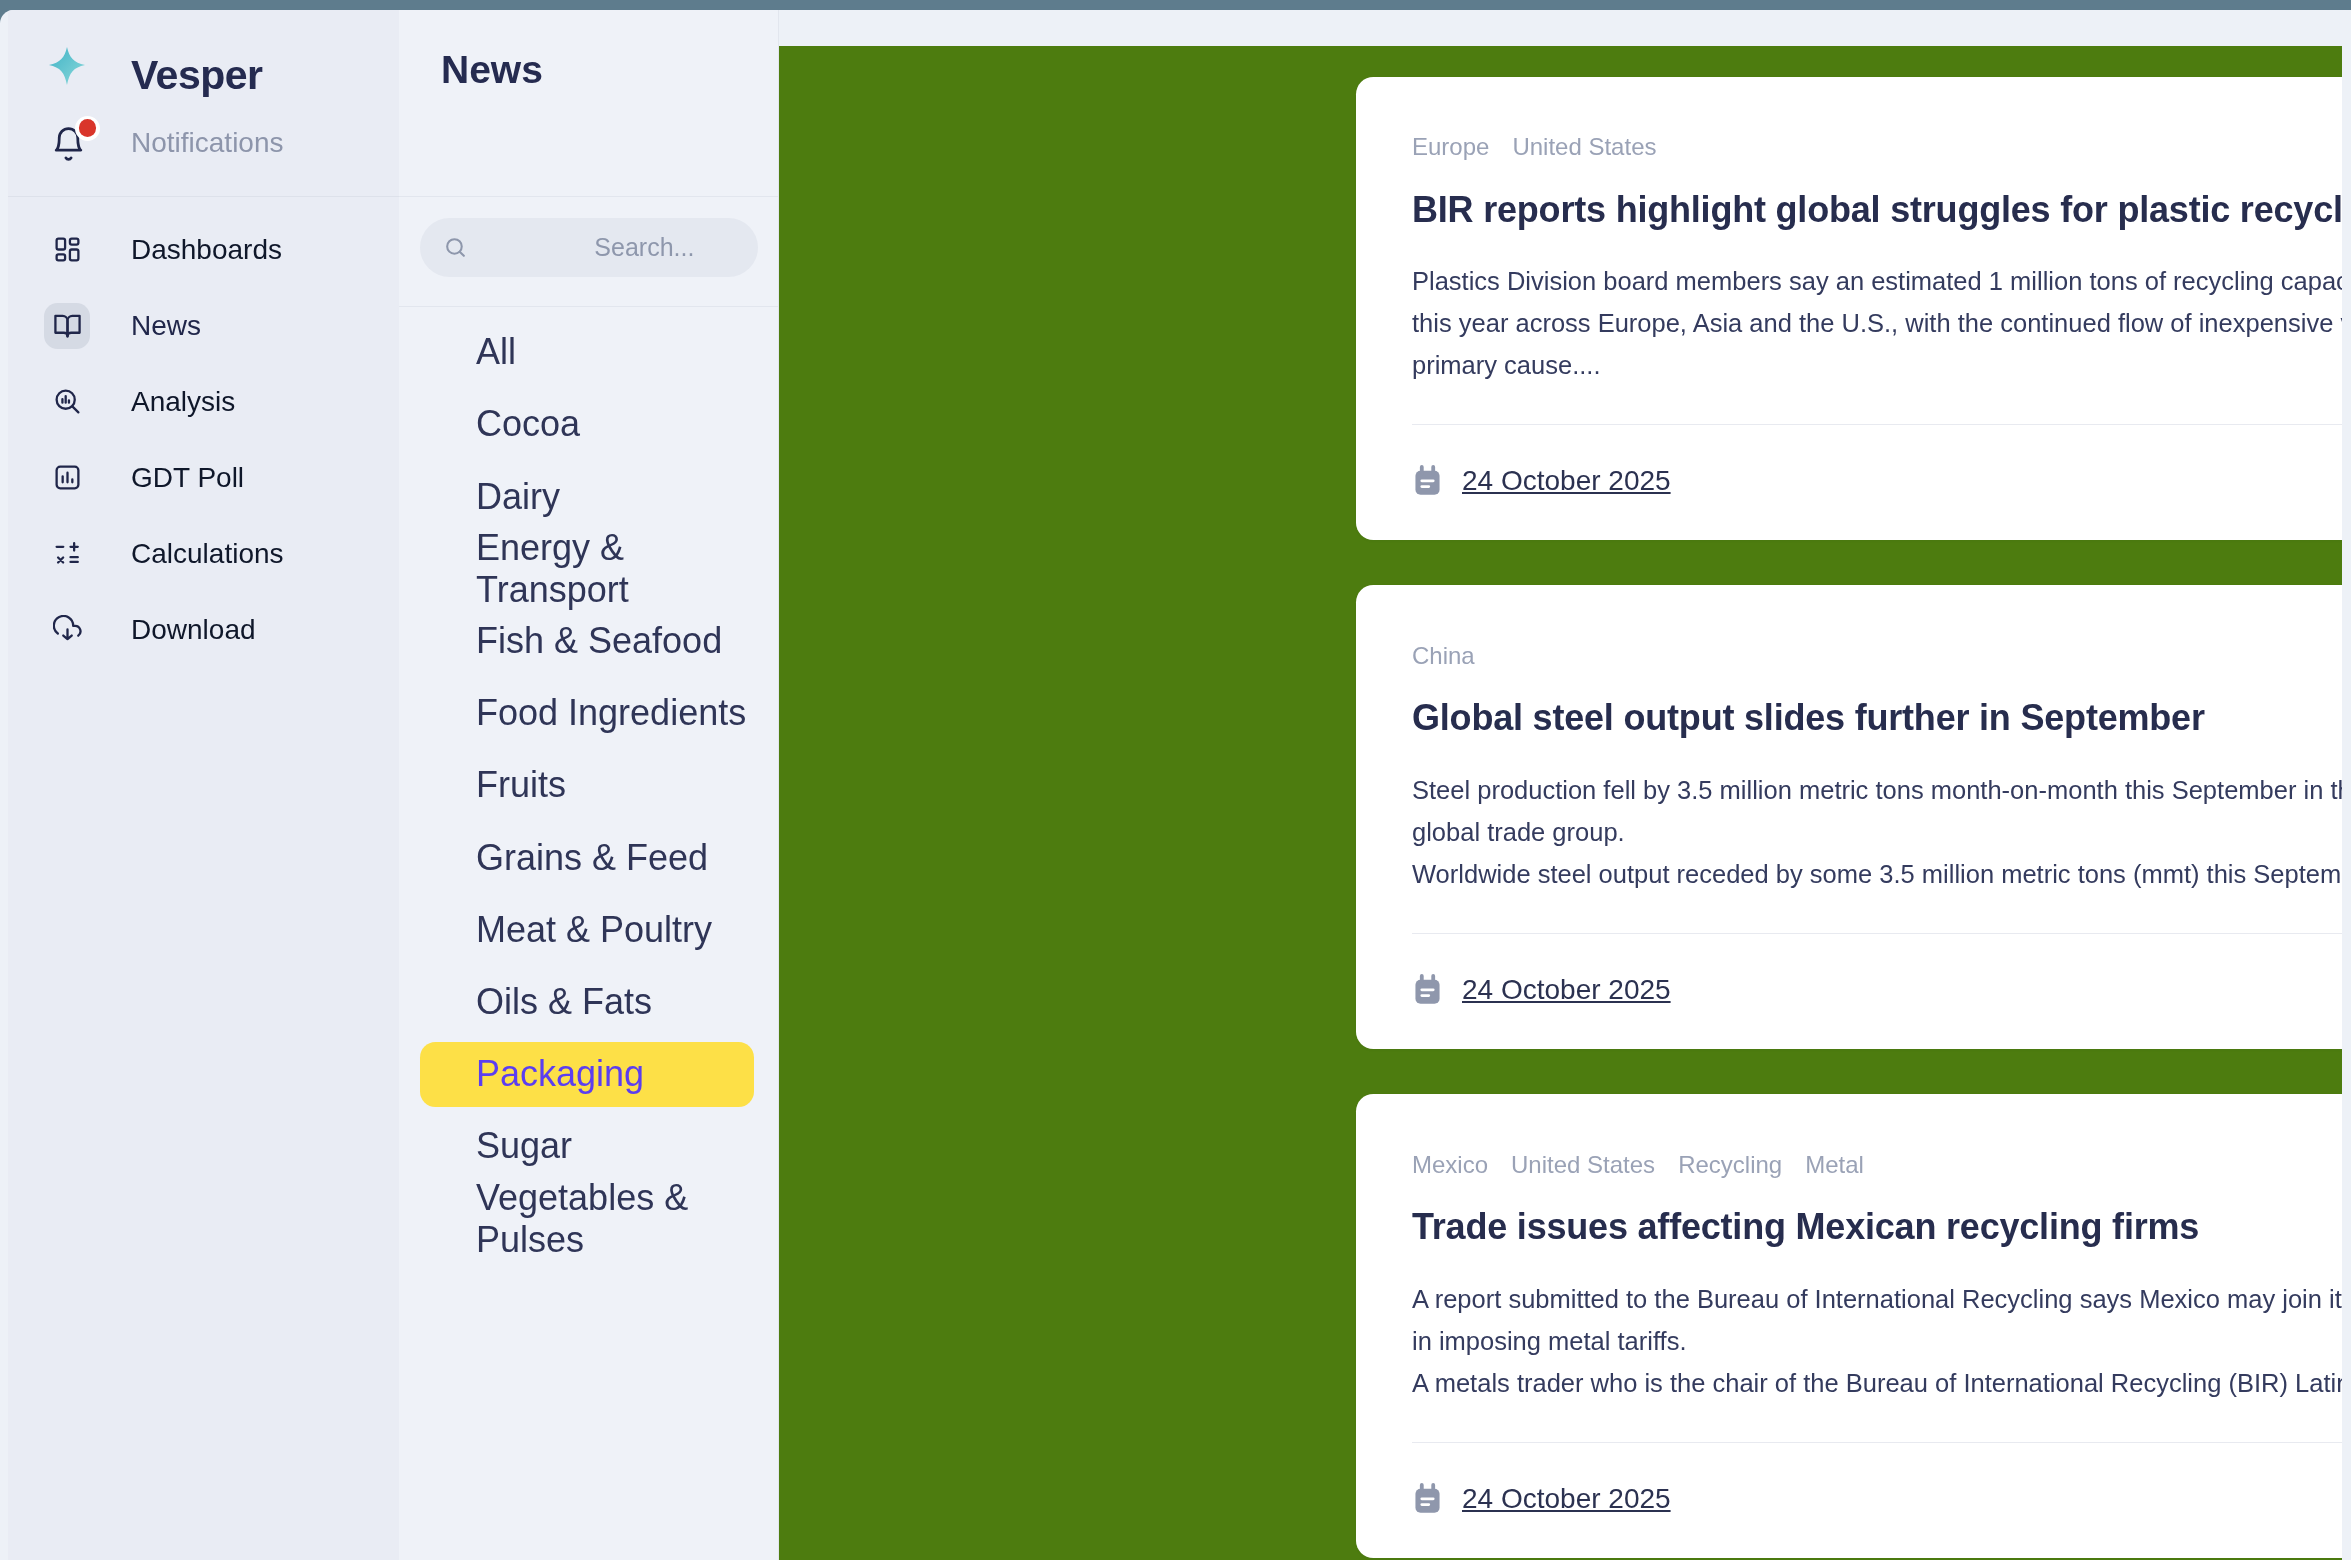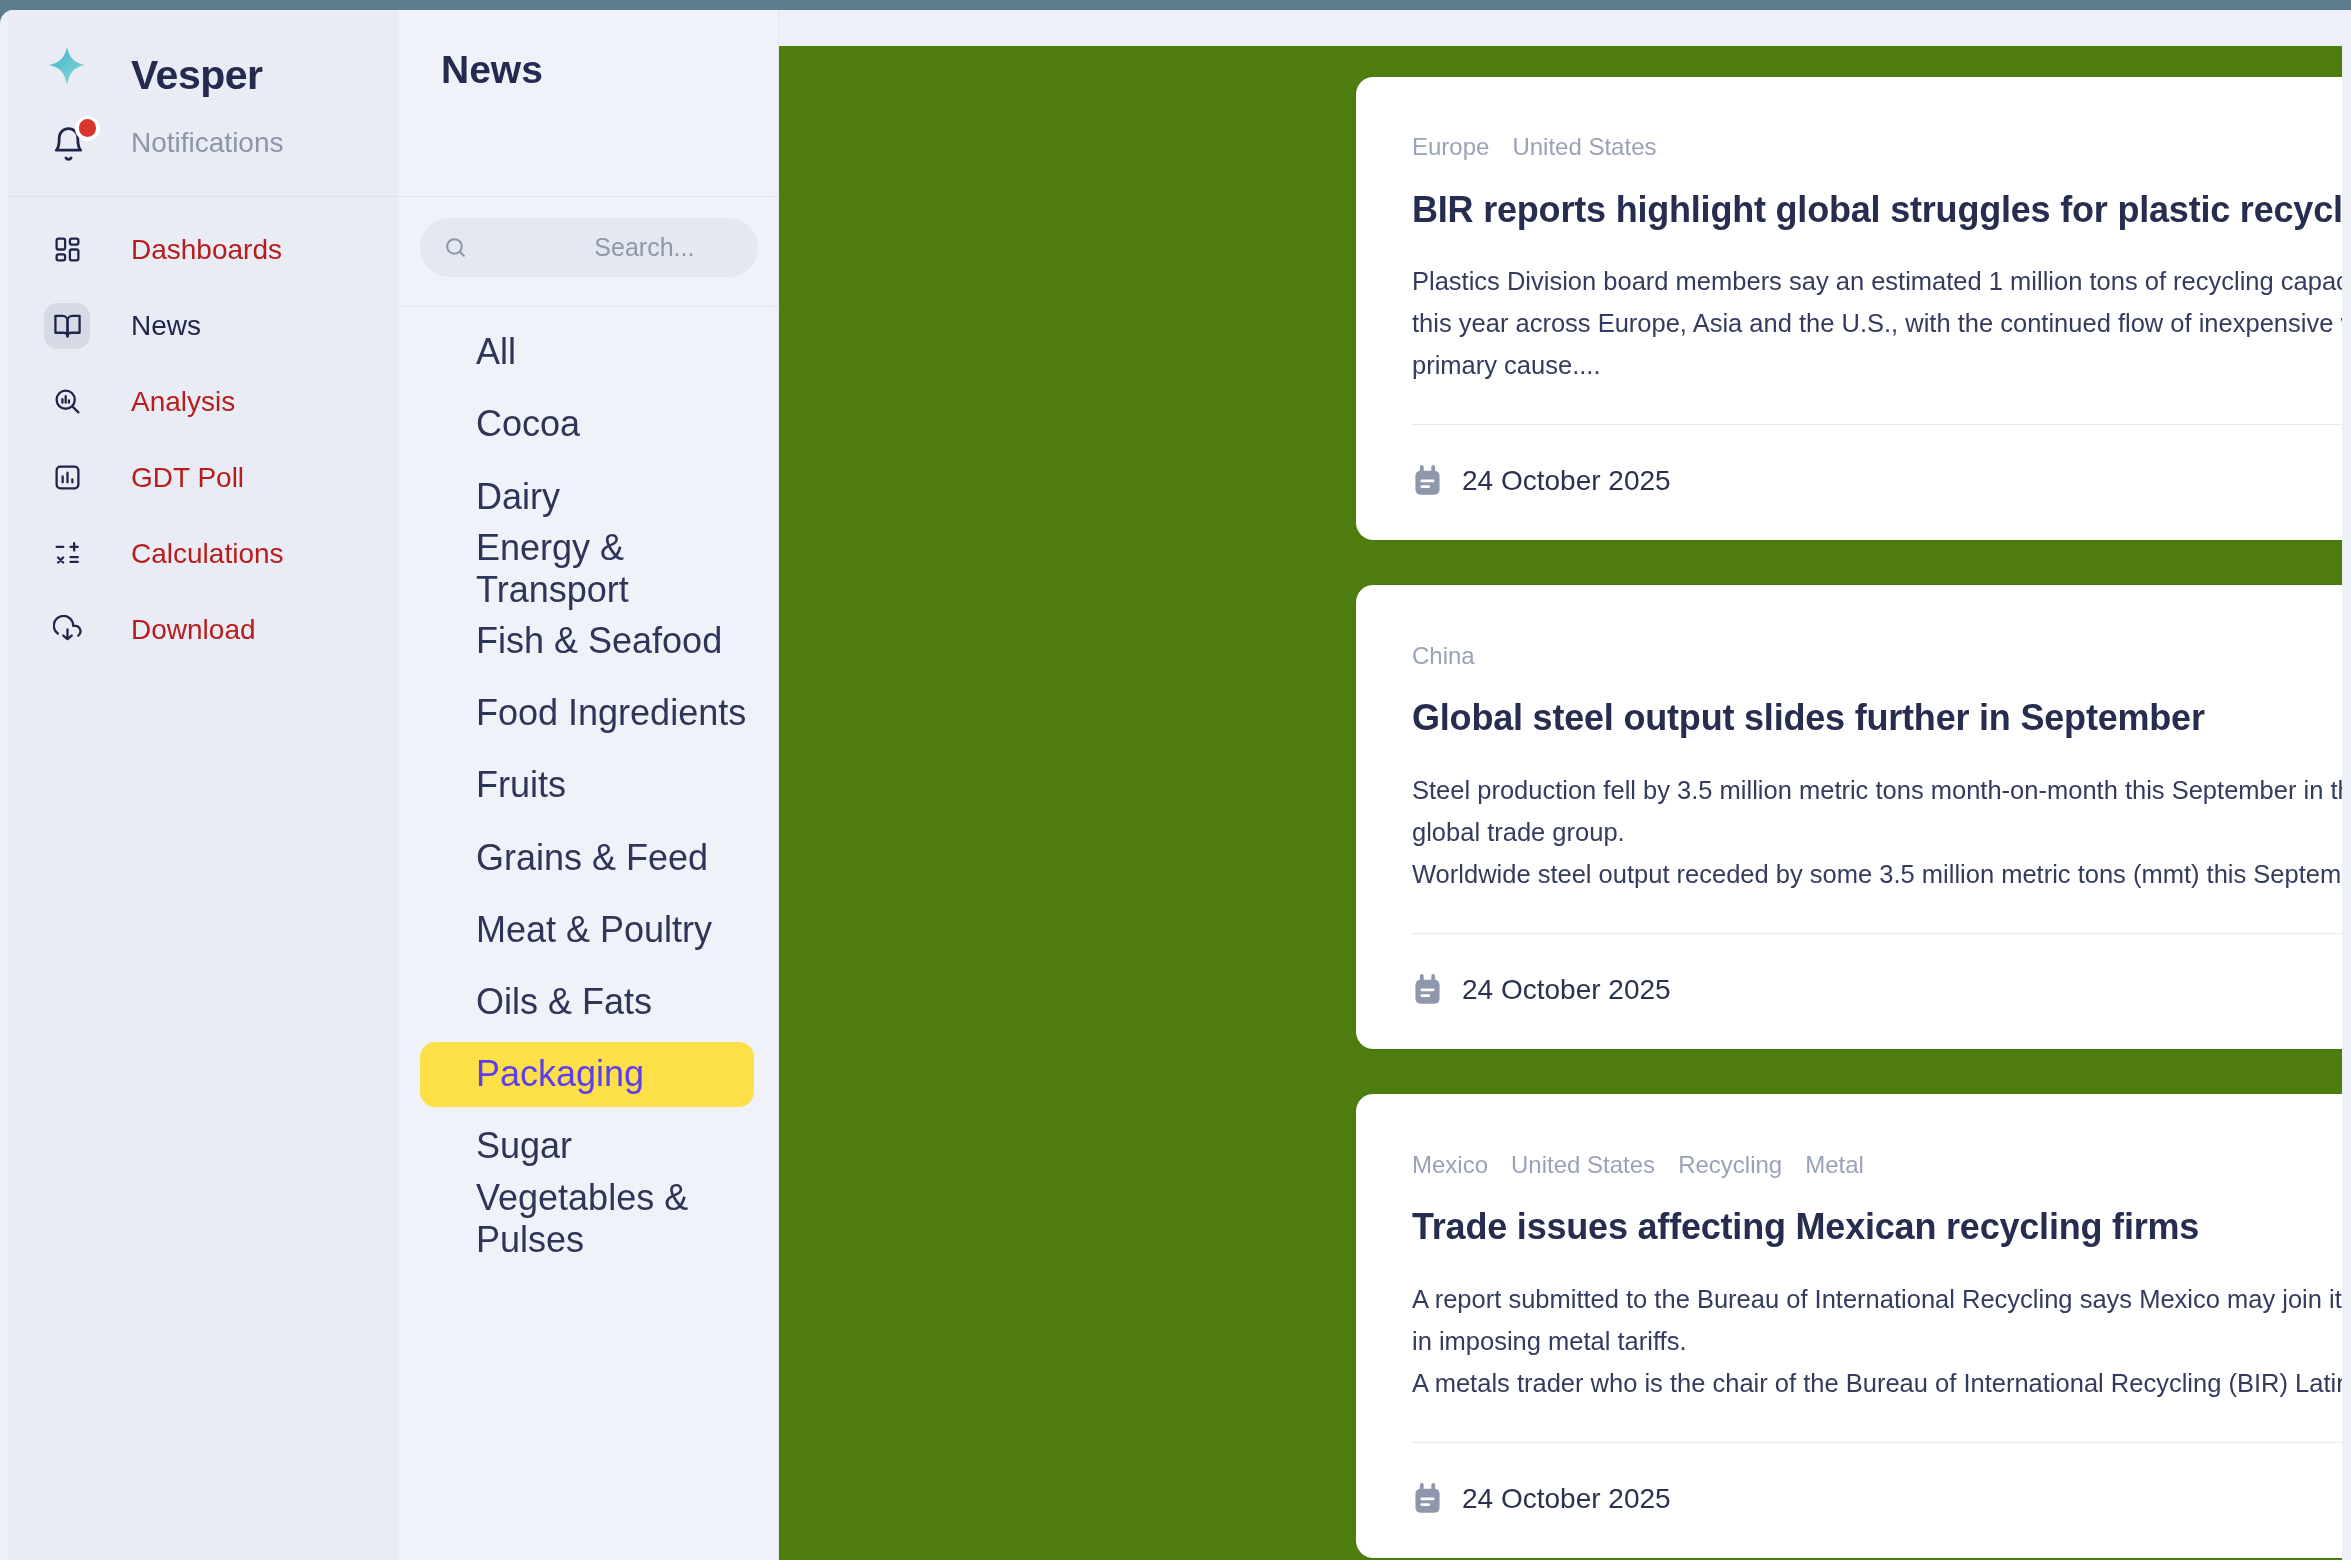--- a/index.html
+++ b/index.html
@@ -24,21 +24,21 @@
   .bell-wrap svg{width:37px;height:38px;}
   .notif-dot{position:absolute;left:25px;top:-9.6px;width:25px;height:25px;background:#fff;border-radius:50%;}
   .notif-dot::after{content:"";position:absolute;left:3.8px;top:3.8px;width:17.3px;height:17.3px;background:#d9352b;border-radius:50%;}
   .notif-label{position:absolute;left:123px;top:9.6px;font-size:28px;color:#8d95ab;}
   .side-divider{position:absolute;left:0;top:186px;width:399px;height:1px;background:#dde1ea;}
   .nav{position:absolute;left:0;top:202px;width:100%;list-style:none;margin:0;padding:0;}
   .nav li{height:76px;display:flex;align-items:center;padding-left:36px;cursor:pointer;}
   .nav .chip{width:46px;height:46px;border-radius:13.4px;display:flex;align-items:center;justify-content:center;flex:0 0 46px;}
   .nav li.active .chip{background:#d5dae4;}
   .nav .chip svg{width:29px;height:29px;}
-  .nav .nav-label{margin-left:41px;font-size:28px;color:#b91c1c;}
+  .nav .nav-label{margin-left:41px;font-size:28px;color:#0f172a;}
   .nav li.active .nav-label{color:#20264a;font-weight:500;}
 
   
   .newscol{position:absolute;left:399px;top:0;bottom:0;width:379px;background:#eff2f8;border-right:1px solid #e2e6ee;}
   .newscol-title{position:absolute;left:42px;top:38px;font-size:39px;font-weight:700;color:#252b50;}
   .col-div1{position:absolute;left:0;top:186px;width:100%;height:1px;background:#e2e6ee;}
   .search-pill{position:absolute;left:21px;top:208px;width:338px;height:59px;background:#e4e8f0;border-radius:30px;display:flex;align-items:center;}
   .search-pill svg{width:25px;height:25px;margin-left:23px;flex:0 0 25px;}
   .search-input{flex:1;border:none;outline:none;background:transparent;margin-left:13.4px;margin-right:19px;font-size:25px;color:#434a66;font-family:"Liberation Sans",sans-serif;text-align:center;}
   .search-input::placeholder{color:#8e97ac;}
@@ -52,21 +52,21 @@
   .feed{position:absolute;left:577px;top:31px;width:1576px;}
   .card{background:#ffffff;border-radius:17.3px;margin-bottom:45px;padding:56px 0 40px 56px;box-shadow:0 1px 2.9px rgba(23,32,64,0.05);overflow:hidden;}
   .tag-row{display:flex;gap:23px;height:29px;align-items:center;}
   .tag{font-size:24px;color:#9aa2b6;white-space:nowrap;}
   .card-title{margin-top:27px;font-size:36px;font-weight:700;color:#272d4e;letter-spacing:-0.2px;white-space:nowrap;}
   .card-body{margin-top:23px;}
   .body-line{font-size:25.5px;line-height:42px;color:#343b5e;white-space:nowrap;}
   .card-divider{margin-top:38px;height:1px;background:#e8eaf0;width:100%;}
   .date-row{margin-top:37px;display:flex;align-items:center;gap:19px;height:38px;}
   .date-row svg{width:31px;height:33px;flex:0 0 31px;}
-  .date-text{font-size:28px;color:#2b3150;}
+  .date-text{font-size:28px;color:#2b3150;text-decoration:underline;}
 
   
   .gutter{position:absolute;right:0;top:0;width:9.6px;bottom:0;background:#edf1f7;}
 </style>
 </head>
 <body>
 
 <div class="topbar"></div>
 
 <div class="surface">

